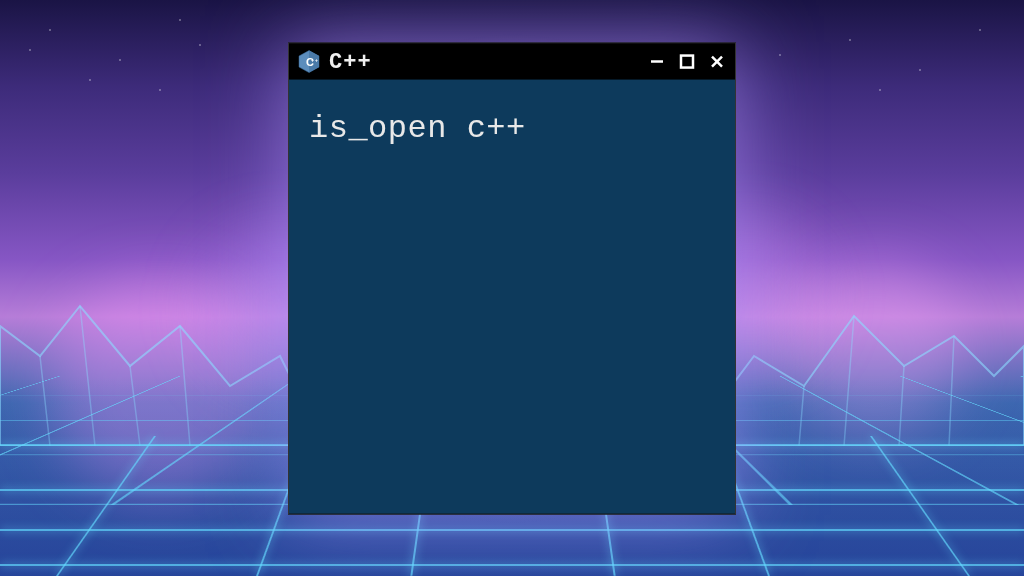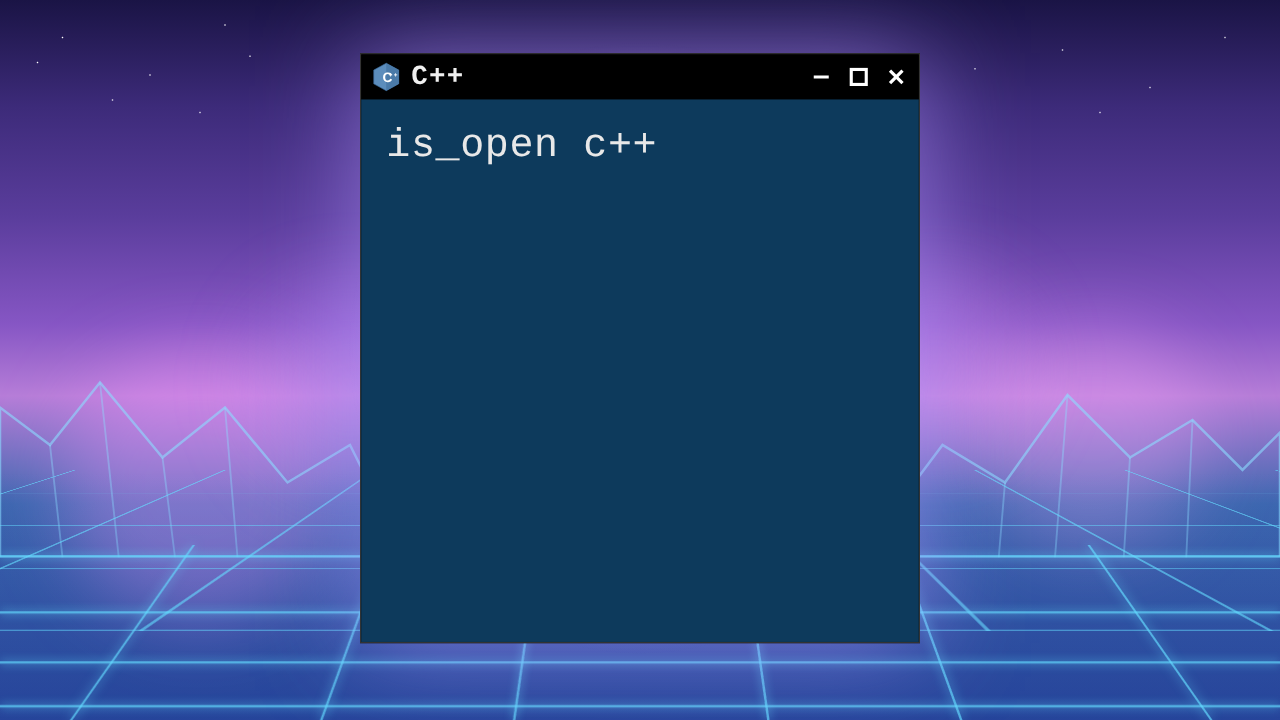--- a/index.html
+++ b/index.html
@@ -219,20 +219,21 @@
       background: #0d3a5c;
       height: 434px;
       padding: 18px 20px;
     }
 
     .content-text {
       color: #e8e8e8;
       font-size: 32px;
       font-family: 'Consolas', 'Courier New', monospace;
       letter-spacing: 0.5px;
+      margin-top: 12px;
     }
   </style>
 </head>
 <body>
 
 <div class="background">
   <div class="stars"></div>
   <div class="bokeh bokeh1"></div>
   <div class="bokeh bokeh2"></div>
   <div class="bokeh bokeh3"></div>

